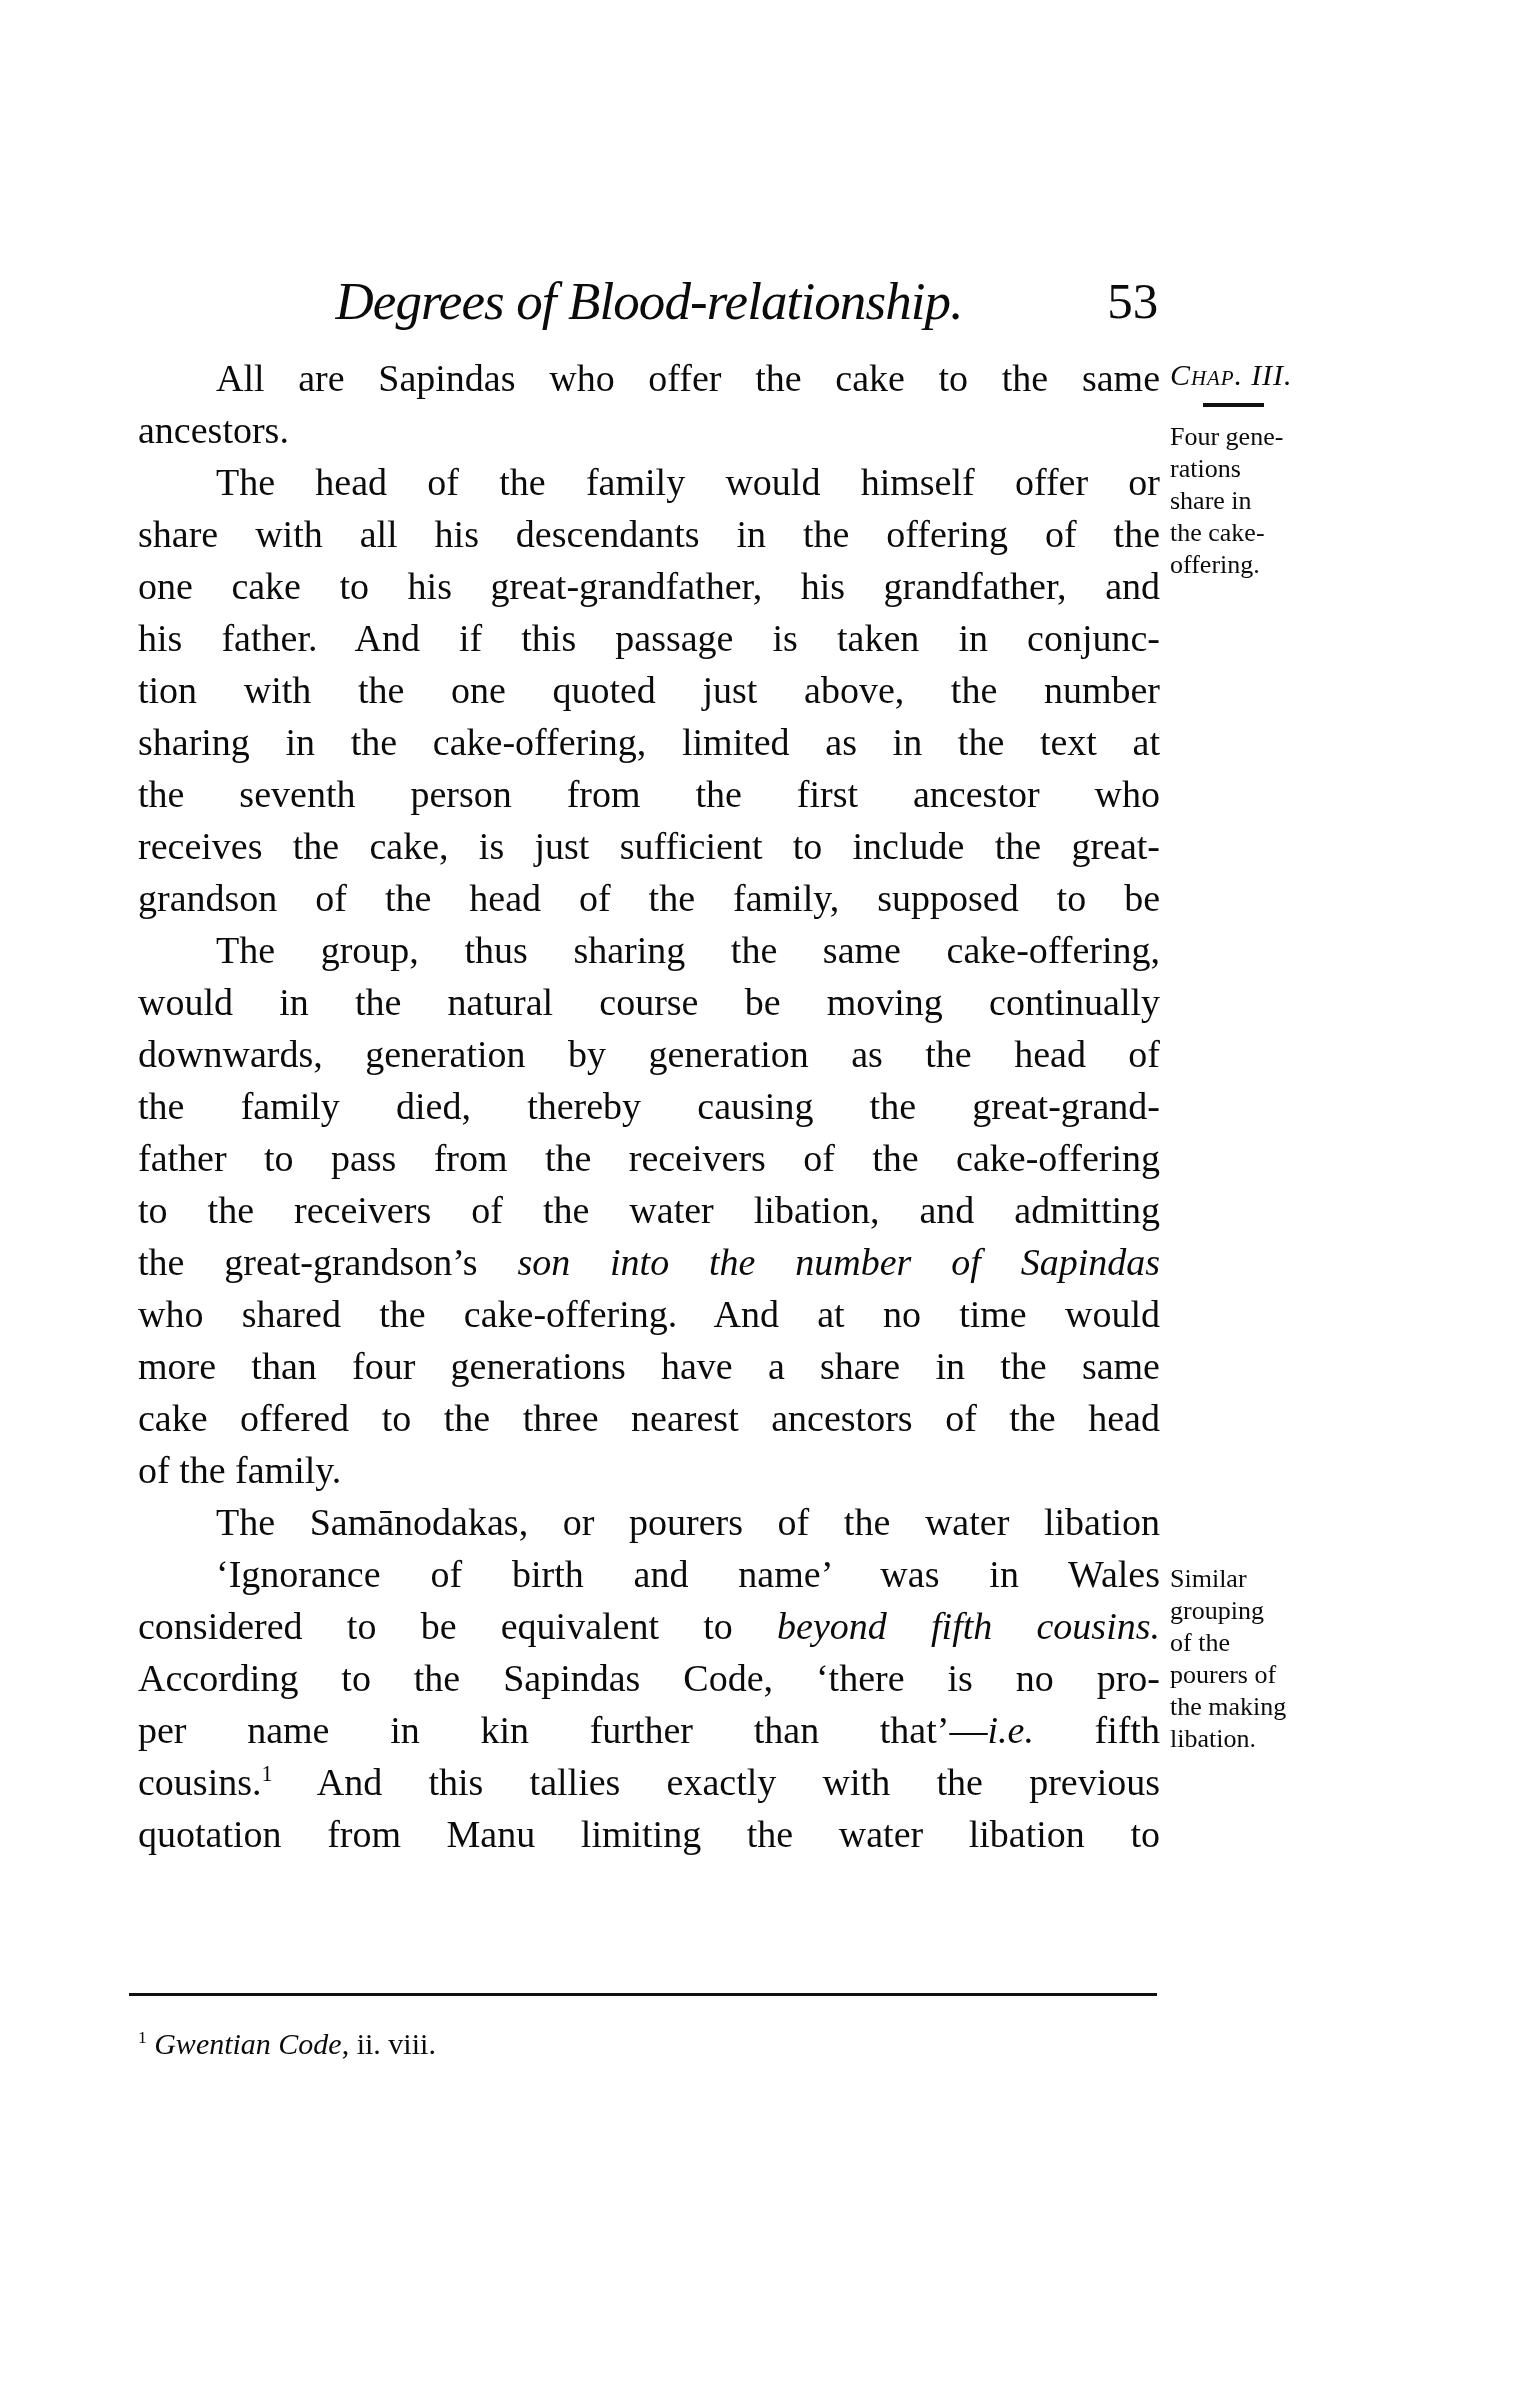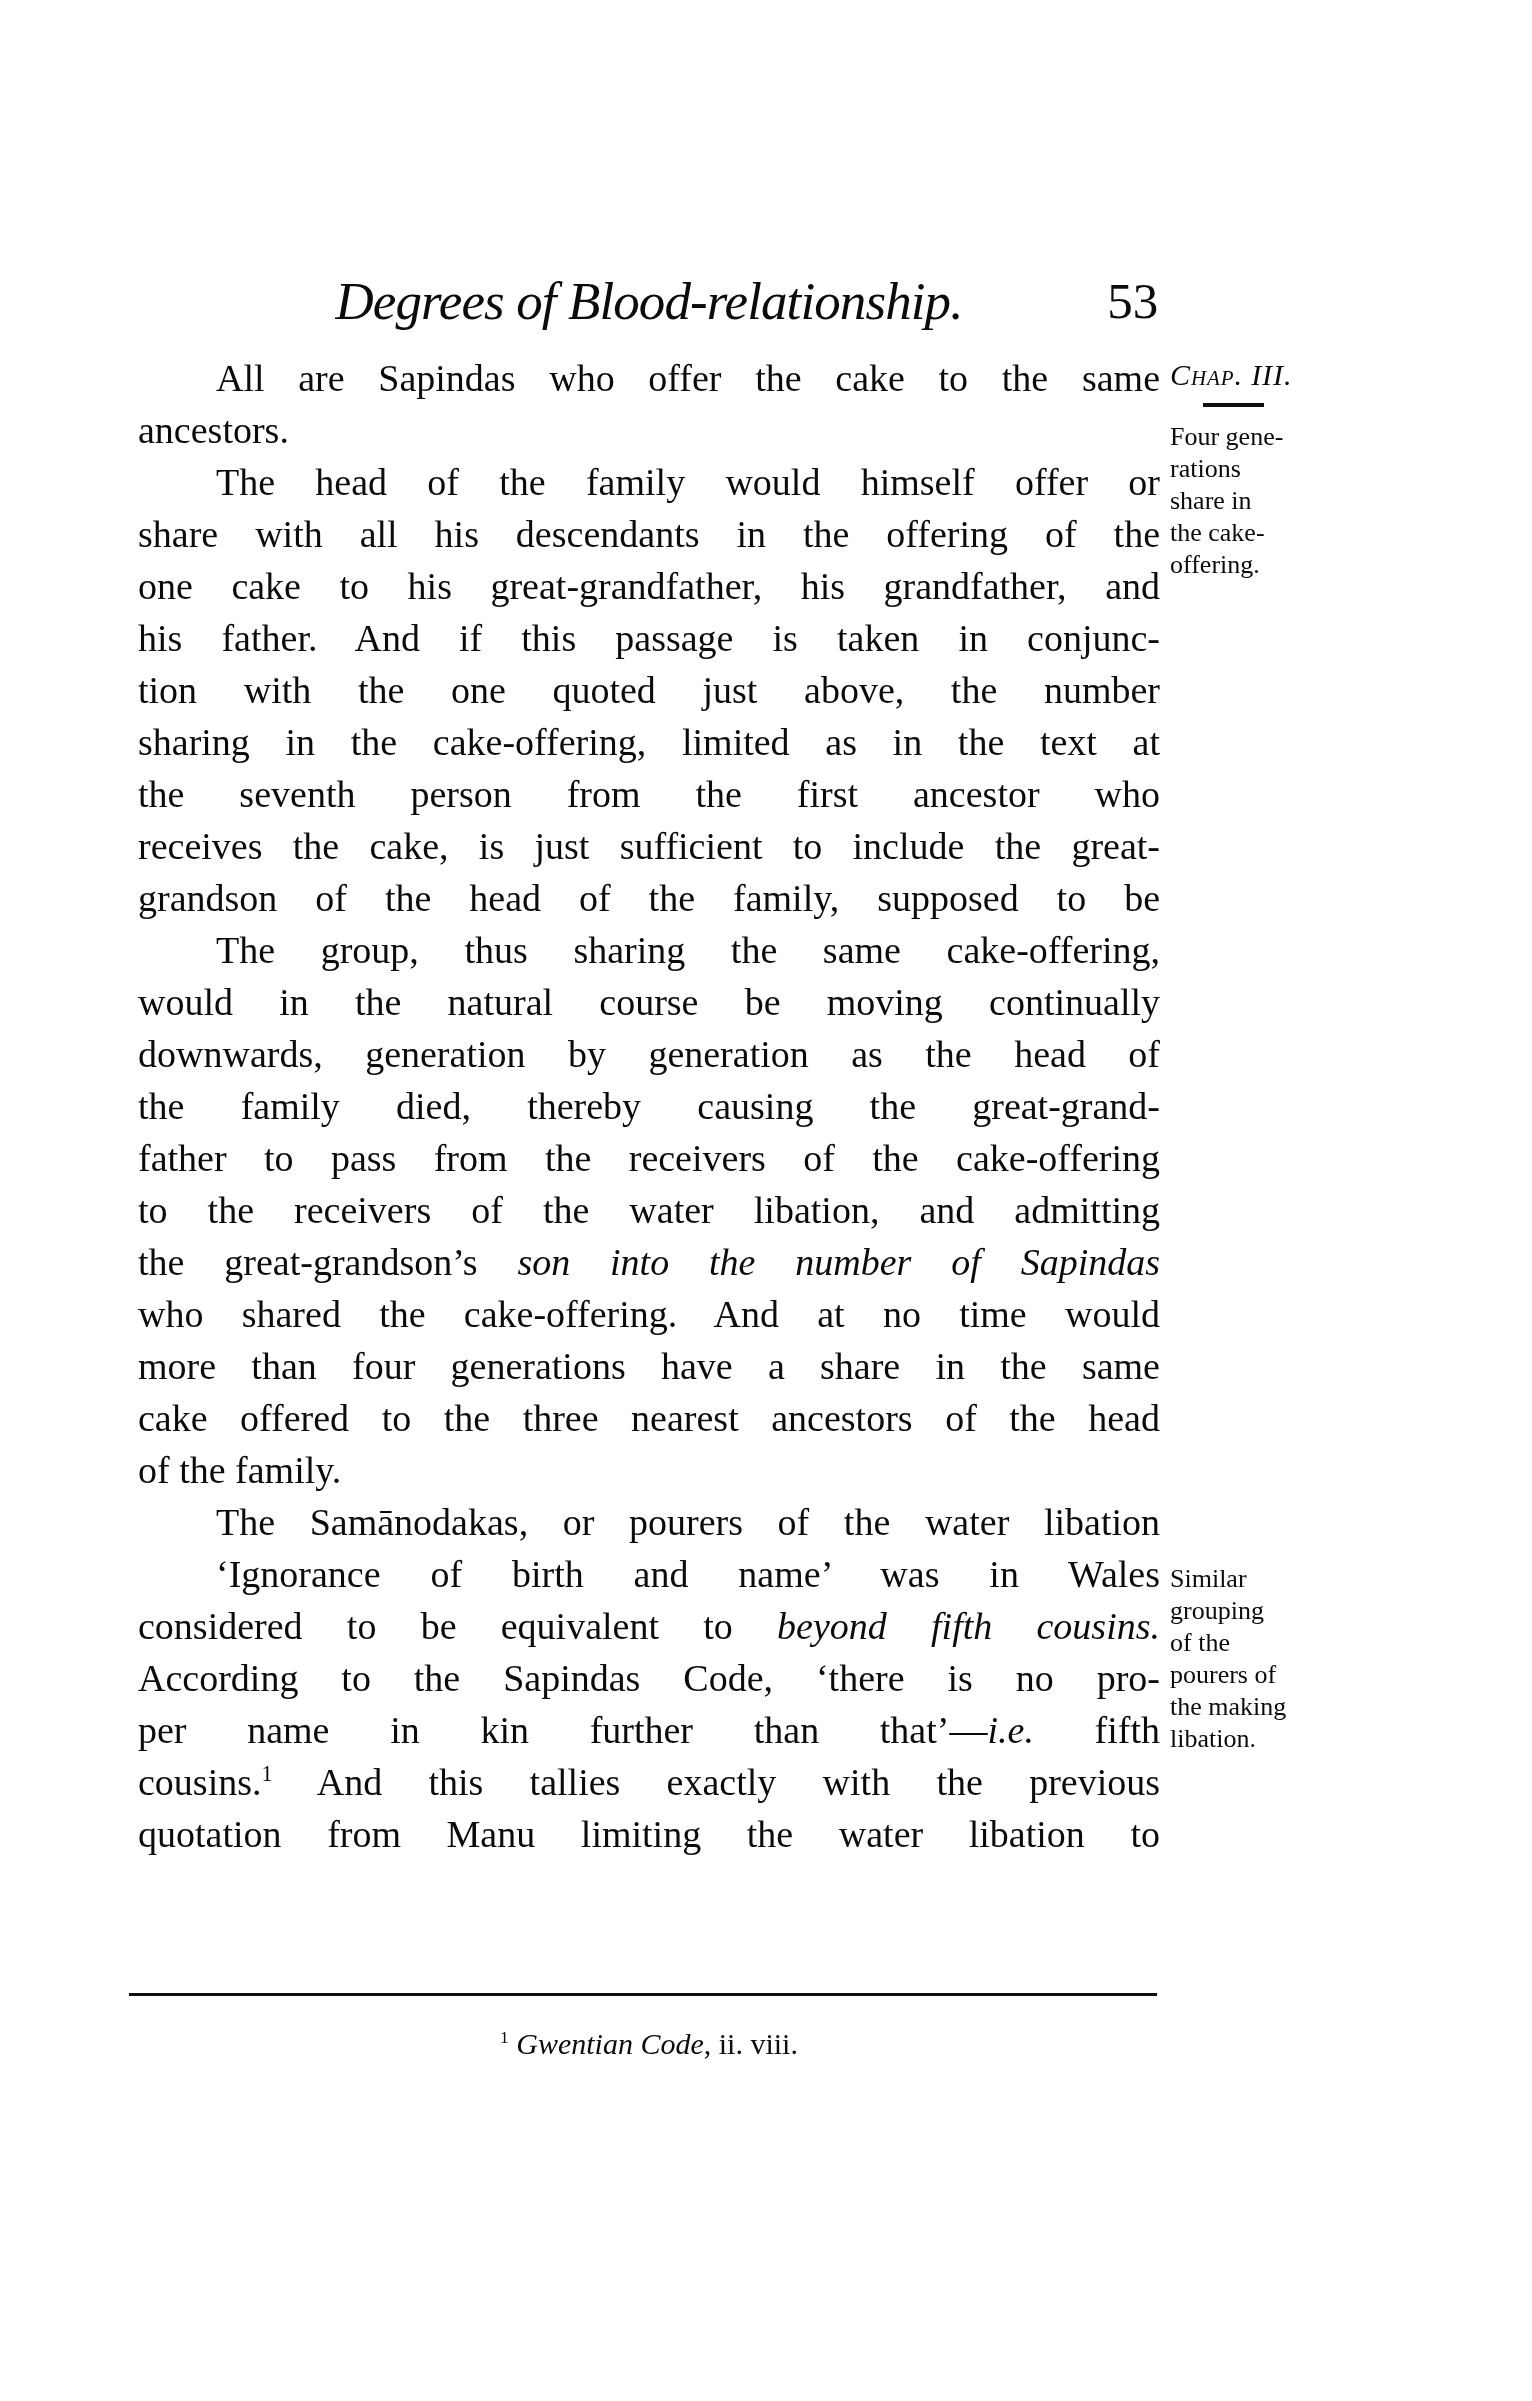--- a/index.html
+++ b/index.html
@@ -96,21 +96,20 @@
     top: 1993px;
     width: 1028px;
     height: 2.8px;
     background: #101010;
   }
   .footnote {
     position: absolute;
     left: 138px;
     top: 2024px;
     width: 1022px;
-    text-align: center;
     font-size: 30px;
     line-height: 40px;
   }
 </style>
 </head>
 <body>
 
 <div class="page">
 
   <div class="header">

